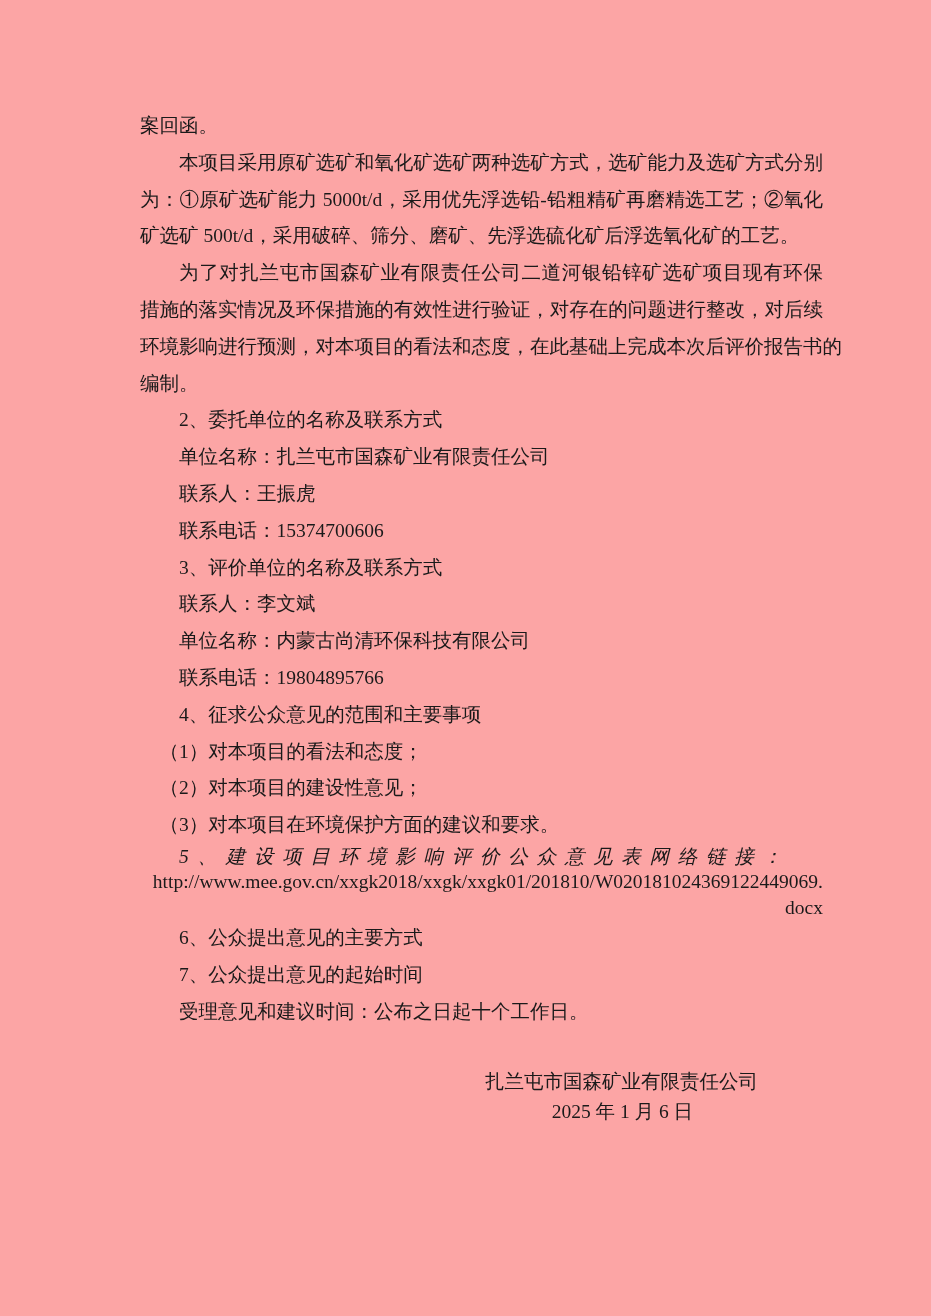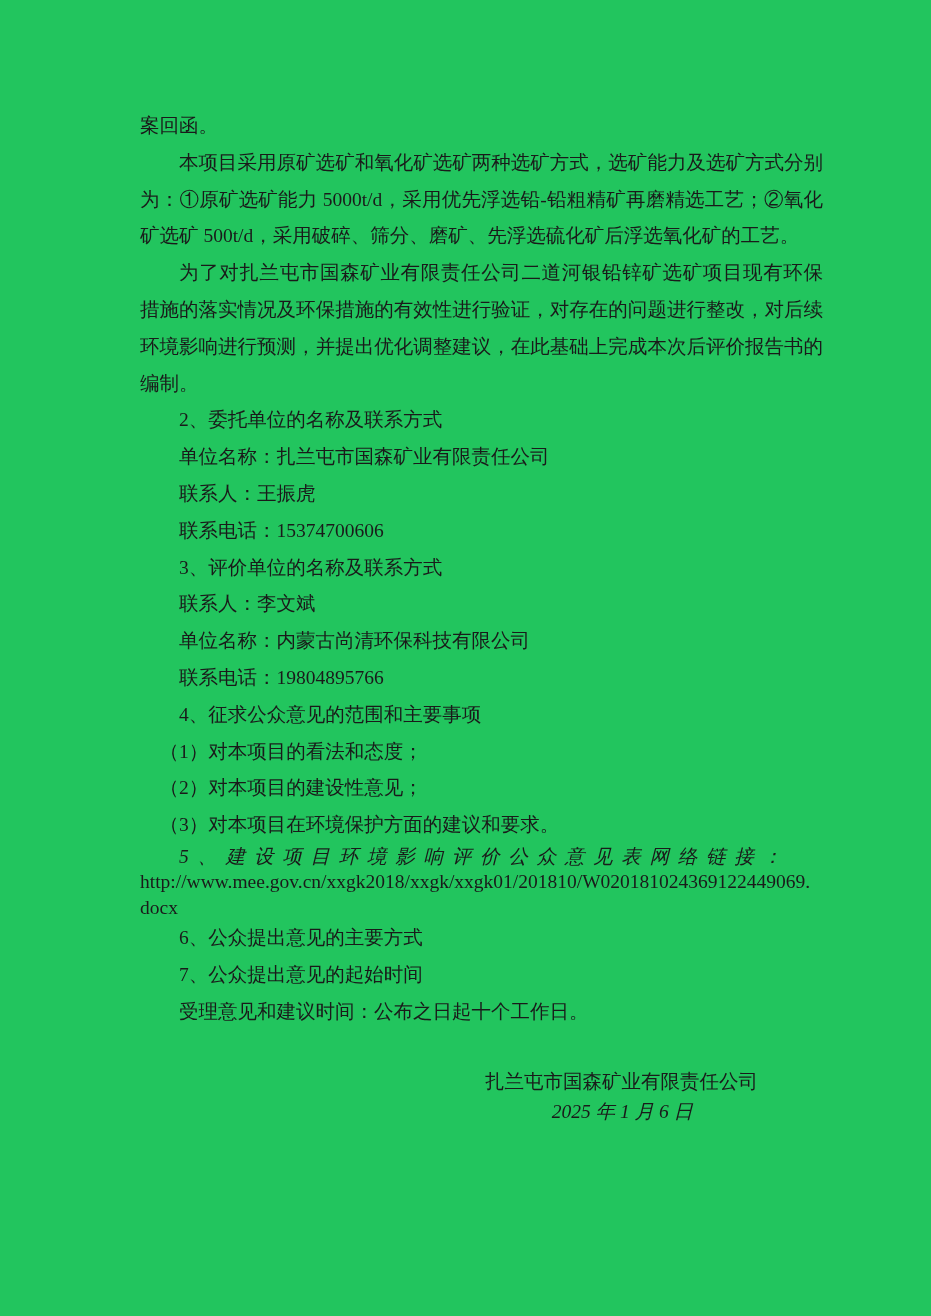--- a/index.html
+++ b/index.html
@@ -1,35 +1,35 @@
 <!DOCTYPE html>
 <html><head>
 <meta charset="utf-8">
 <style>
   html,body{margin:0;padding:0;background:#e8e8e8;}
   .page{
     position:relative;
     width:931px;height:1316px;
     margin:0 auto;
-    background:#22c55e;
+    background:#fca5a5;
     font-family:"Liberation Serif","DejaVu Serif",serif;
     color:#1a1a1a;
     overflow:hidden;
   }
   .content{
     position:absolute;
     left:140px;top:108px;
     width:683px;
     font-size:19.5px;
   }
   .ln{
     line-height:36.8px;
     white-space:pre-wrap;
   }
-  .tight{line-height:25.5px;}
+  .tight{line-height:25.5px;text-align:right;}
   .ind1{text-indent:1em;}
   .ind2{text-indent:2em;}
   .full{
     text-align:justify;
     text-align-last:justify;
     white-space:nowrap;
   }
   .spread{
     letter-spacing:8.75px;
     white-space:nowrap;
@@ -40,35 +40,35 @@
   .url{
     overflow-wrap:break-word;
   }
   .sig-block{margin-top:36px;}
   .sig-line{
     line-height:30px;
     text-align:right;
     white-space:pre-wrap;
   }
   .sig-company{padding-right:65px;}
-  .sig-date{padding-right:130px;font-style:italic;}
+  .sig-date{padding-right:130px;}
 </style>
 </head>
 <body>
 
 <div class="page">
   <div class="content">
     <div id="doc-body">
         <div class="ln">案回函。</div>
         <div class="ln ind2 full">本项目采用原矿选矿和氧化矿选矿两种选矿方式，选矿能力及选矿方式分别</div>
         <div class="ln full">为：①原矿选矿能力 5000t/d，采用优先浮选铅-铅粗精矿再磨精选工艺；②氧化</div>
         <div class="ln">矿选矿 500t/d，采用破碎、筛分、磨矿、先浮选硫化矿后浮选氧化矿的工艺。</div>
         <div class="ln ind2 full">为了对扎兰屯市国森矿业有限责任公司二道河银铅锌矿选矿项目现有环保</div>
         <div class="ln full">措施的落实情况及环保措施的有效性进行验证，对存在的问题进行整改，对后续</div>
-        <div class="ln full">环境影响进行预测，并提出优化调整建议，在此基础上完成本次后评价报告书的</div>
+        <div class="ln full">环境影响进行预测，对本项目的看法和态度，在此基础上完成本次后评价报告书的</div>
         <div class="ln">编制。</div>
         <div class="ln ind2">2、委托单位的名称及联系方式</div>
         <div class="ln ind2">单位名称：扎兰屯市国森矿业有限责任公司</div>
         <div class="ln ind2">联系人：王振虎</div>
         <div class="ln ind2">联系电话：15374700606</div>
         <div class="ln ind2">3、评价单位的名称及联系方式</div>
         <div class="ln ind2">联系人：李文斌</div>
         <div class="ln ind2">单位名称：内蒙古尚清环保科技有限公司</div>
         <div class="ln ind2">联系电话：19804895766</div>
         <div class="ln ind2">4、征求公众意见的范围和主要事项</div>

